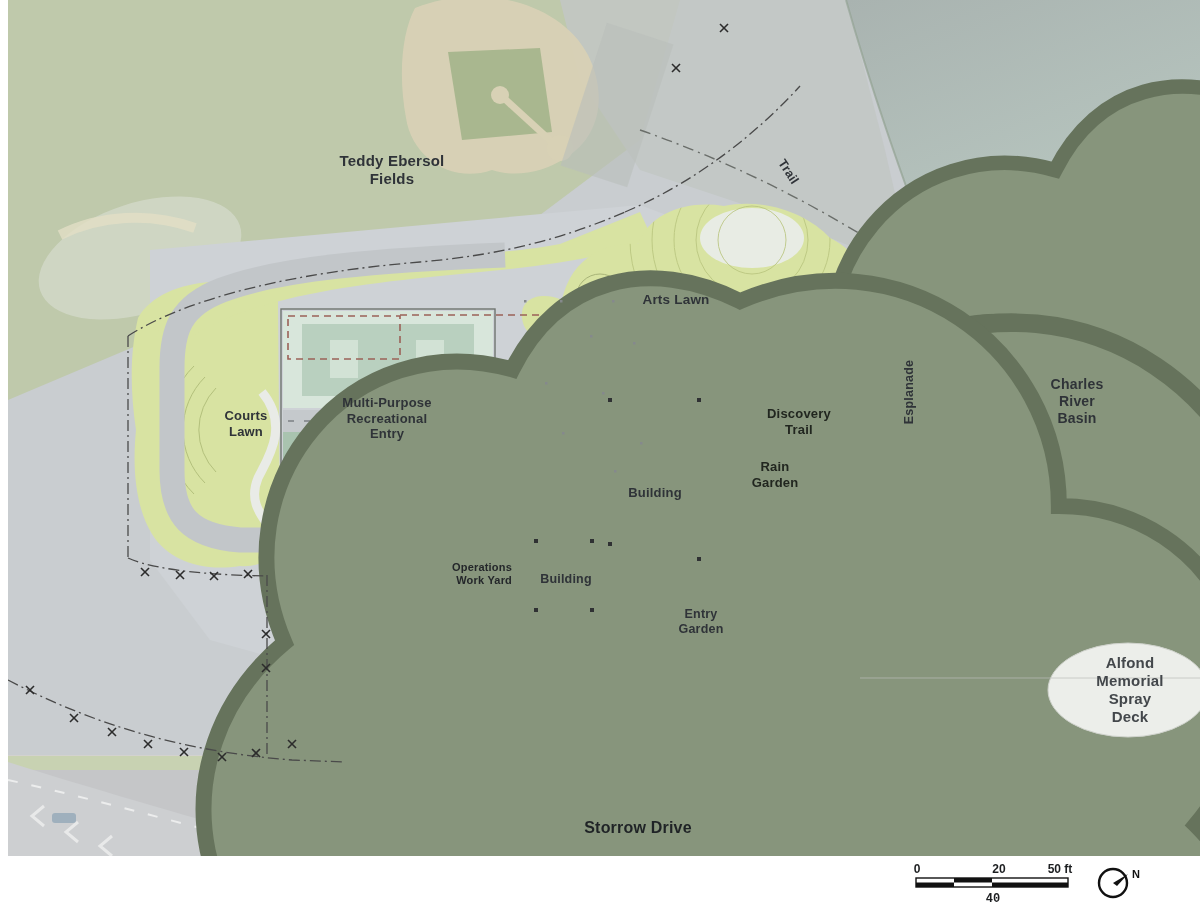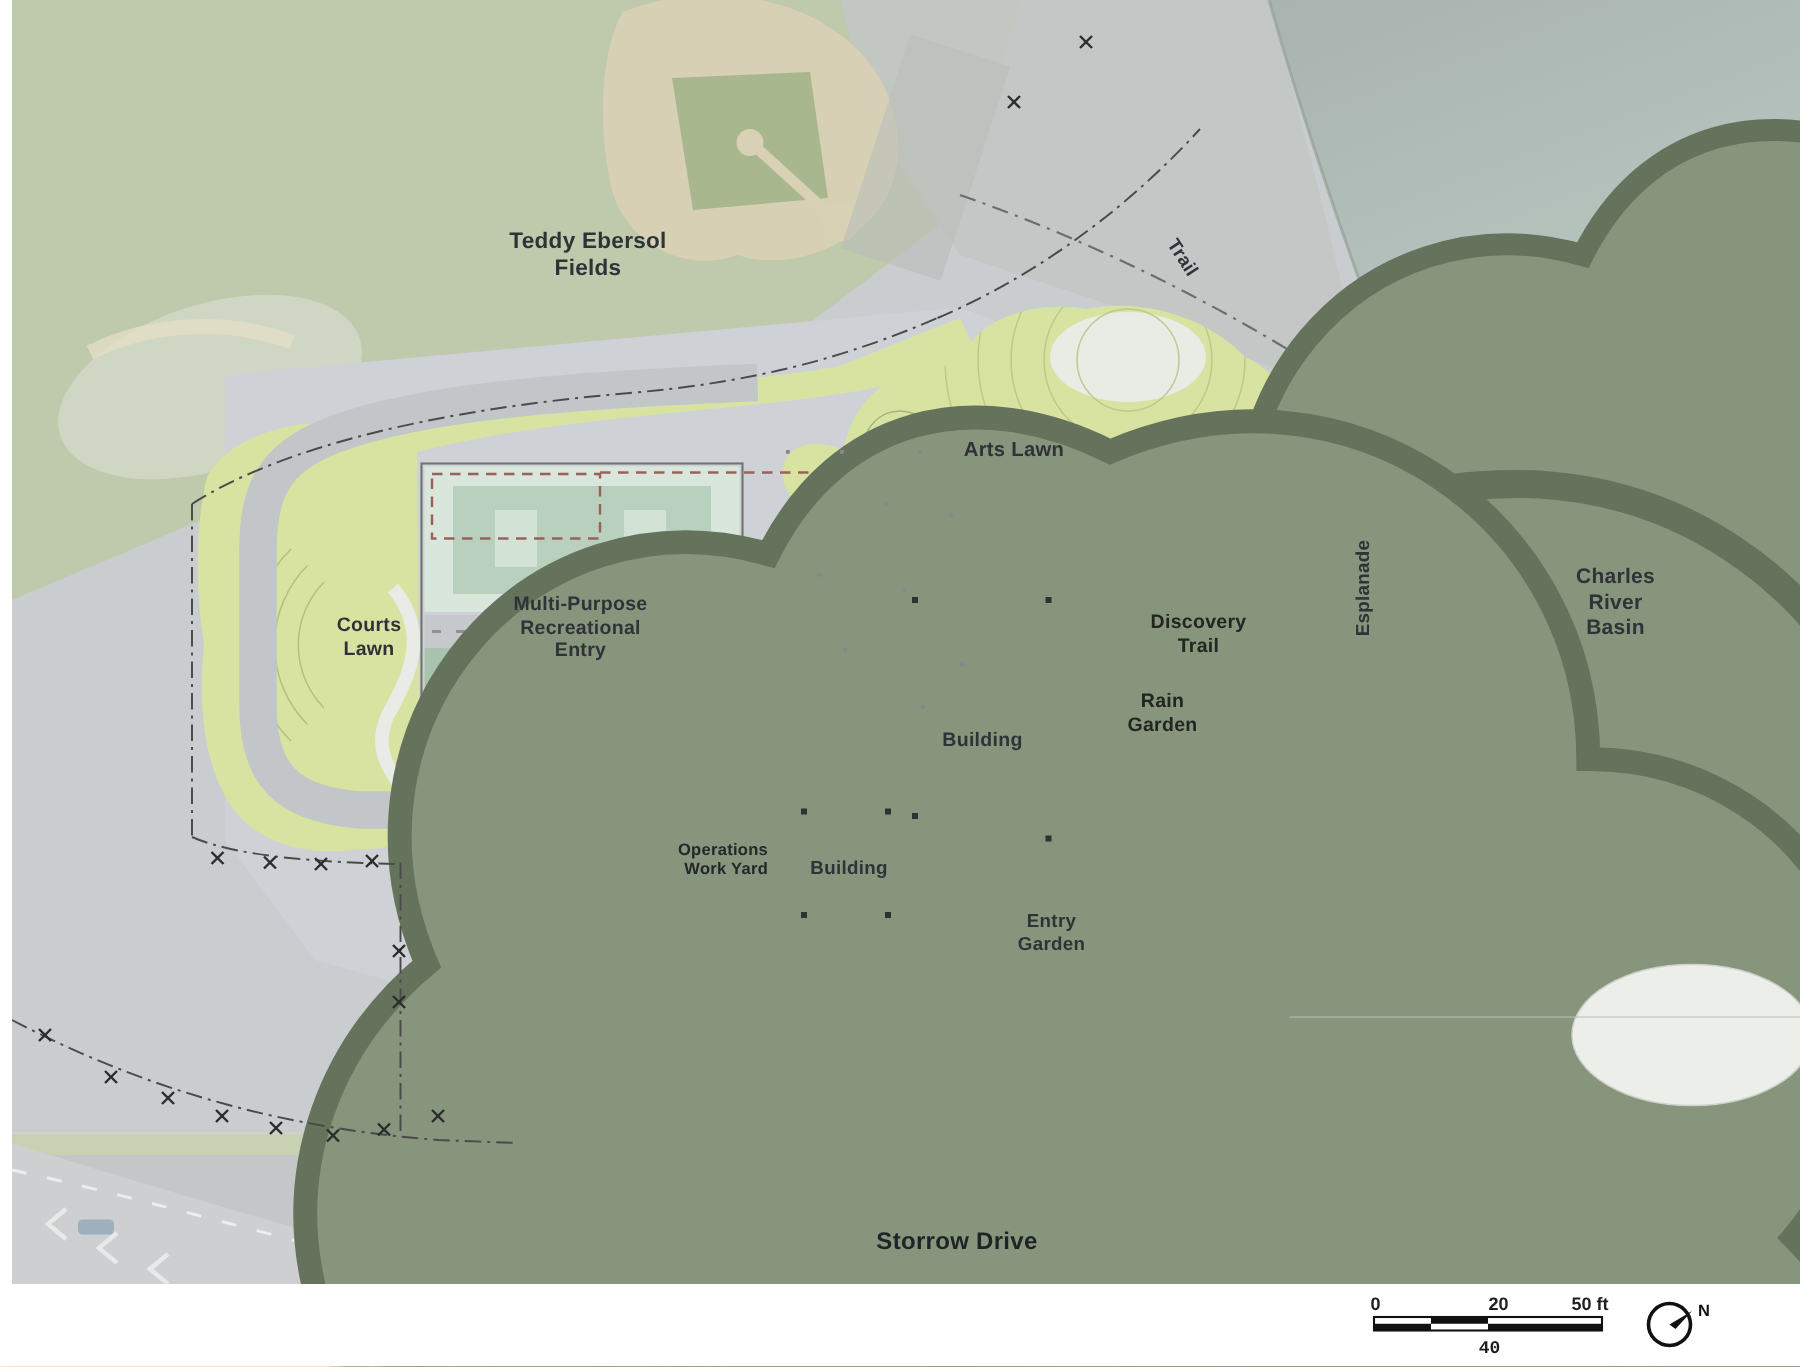--- a/index.html
+++ b/index.html
@@ -461,20 +461,22 @@
   <div class="lbl" style="left:799px;top:422px;font-size:13px;color:#21261f;">Discovery
 Trail</div>
   <div class="lbl" style="left:775px;top:475px;font-size:13px;color:#21261f;">Rain
 Garden</div>
   <div class="lbl" style="left:655px;top:493px;font-size:13px;">Building</div>
   <div class="lbl" style="left:566px;top:579px;font-size:12.5px;">Building</div>
   <div class="lbl" style="left:482px;top:574px;font-size:11px;color:#24272a;text-align:right;">Operations
 Work Yard</div>
   <div class="lbl" style="left:701px;top:599px;font-size:12.5px;margin-top:23px;">Entry
 Garden</div>
+  <div class="lbl" style="left:1130px;top:690px;font-size:15px;color:#43474b;">Alfond Memorial
+Spray Deck</div>
   <div class="lbl" style="left:592px;top:828px;font-size:16px;color:#1f2326;margin-left:46px;">Storrow Drive</div>
 
   <span class="tick" style="left:917px;top:869px;">0</span>
   <span class="tick" style="left:999px;top:869px;">20</span>
   <span class="tick" style="left:993px;top:899px;font-family:Liberation Mono, monospace;">40</span>
   <span class="tick" style="left:1060px;top:869px;">50 ft</span>
   <span class="northN" style="left:1136px;top:874px;">N</span>
 </div>
 
 </body></html>

